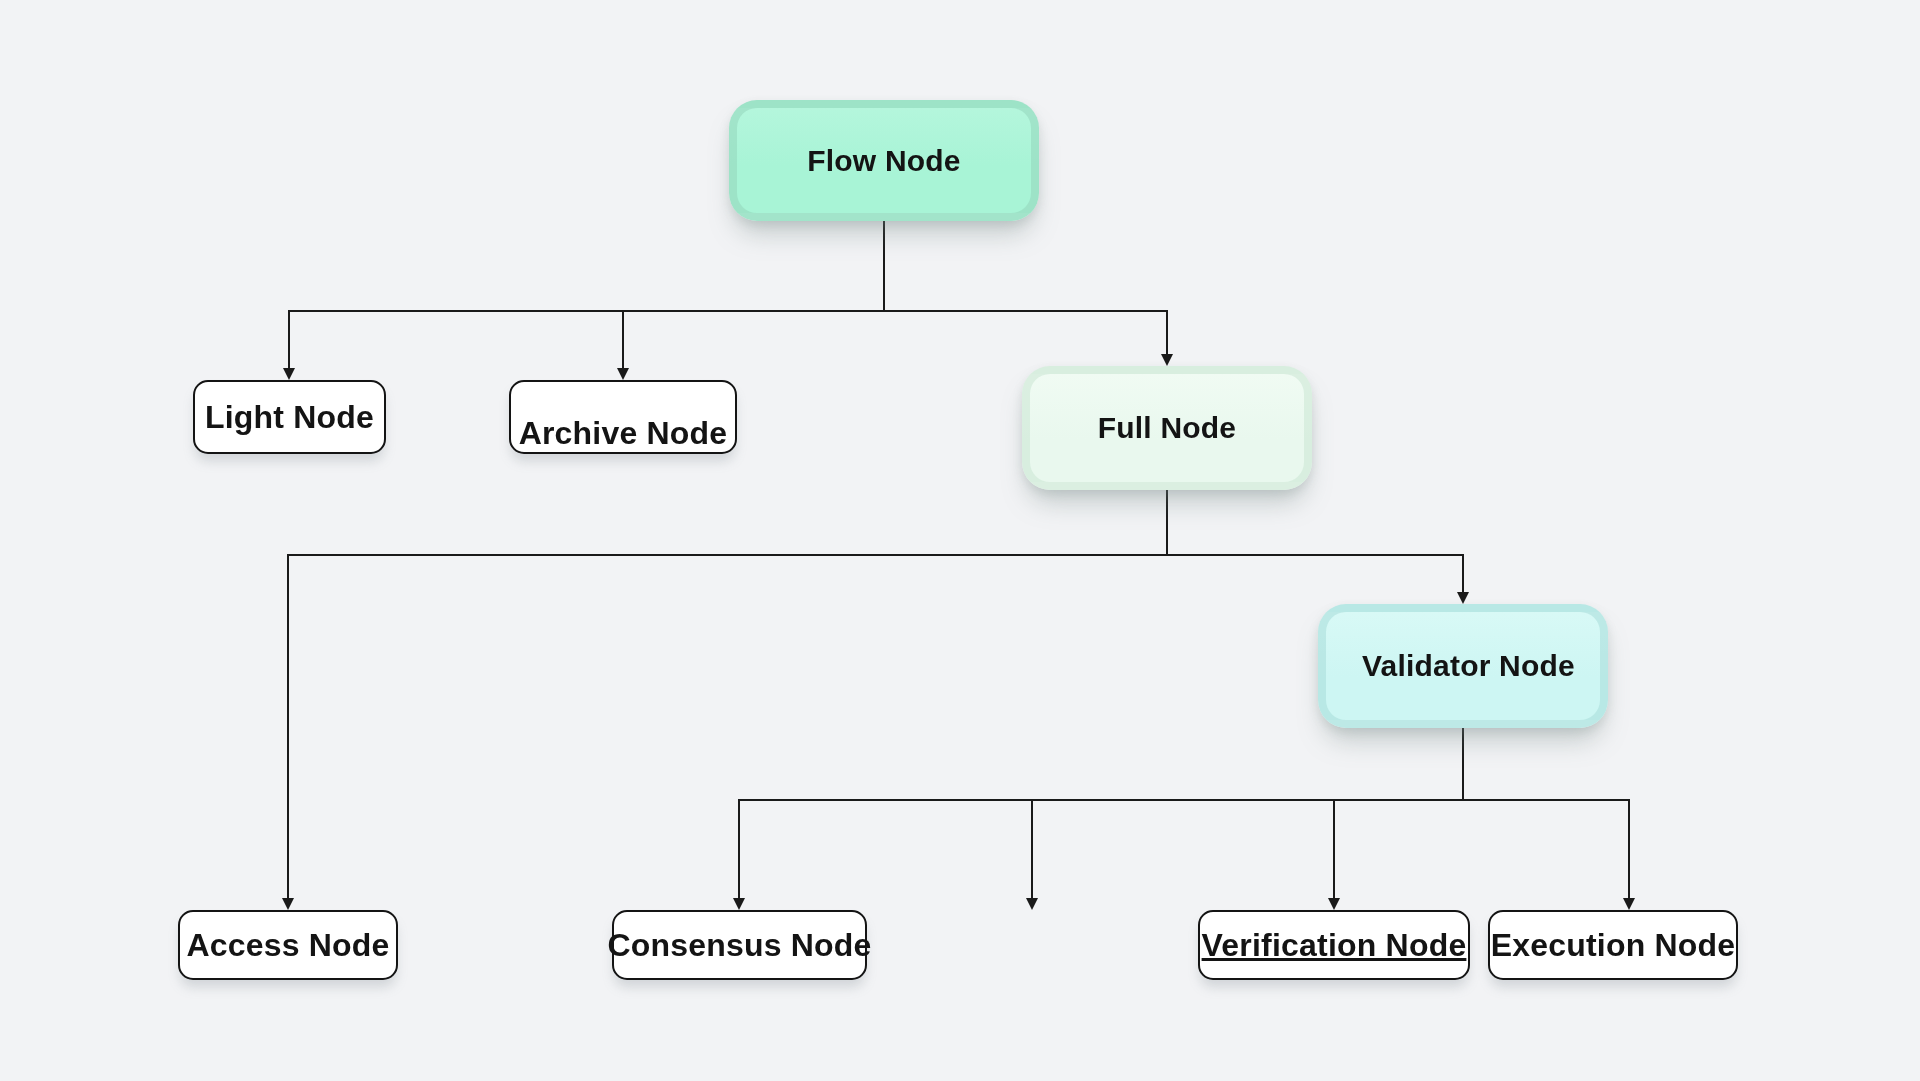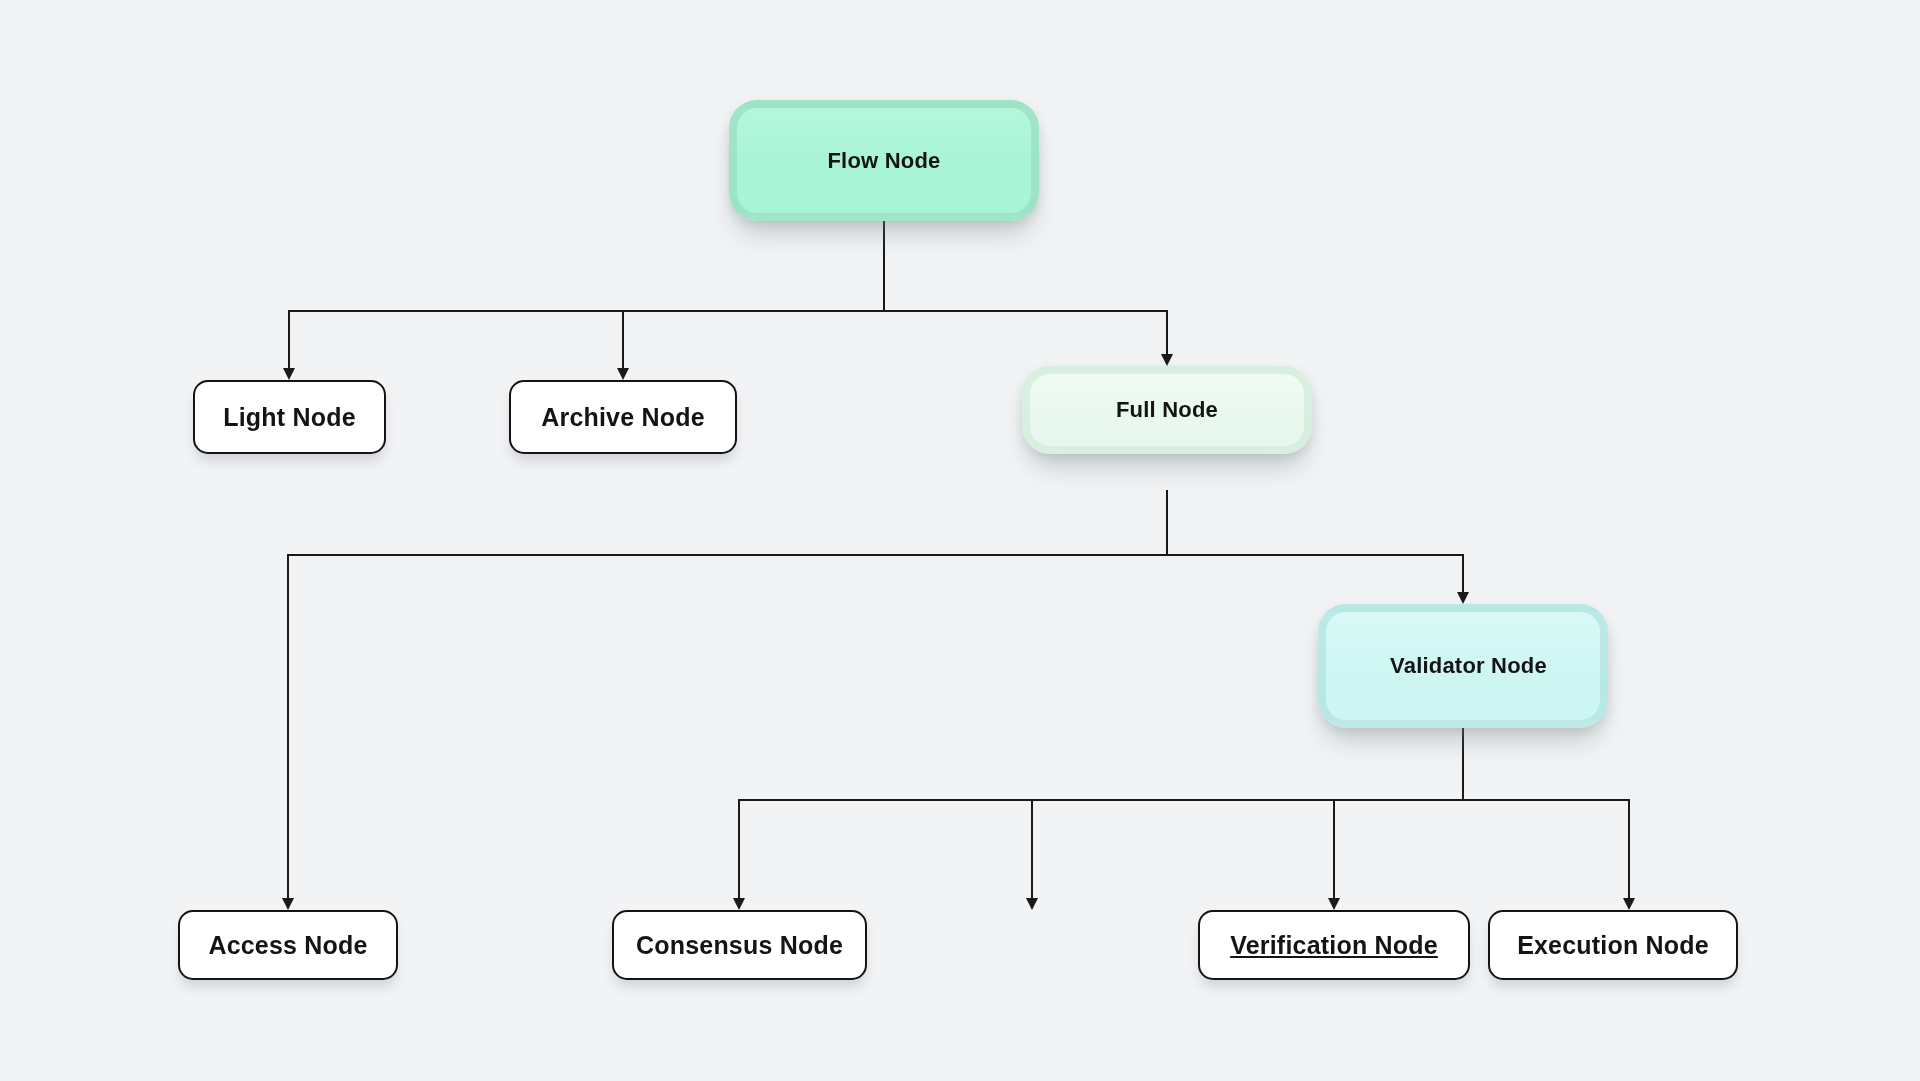--- a/index.html
+++ b/index.html
@@ -27,49 +27,49 @@
 
   
   .node{
     position:absolute;
     display:flex;align-items:center;justify-content:center;
     text-align:center;
     color:var(--text);
     white-space:nowrap;
   }
   .node.major{
-    font-size:22px;font-weight:700;letter-spacing:0.2px;
+    font-size:30px;font-weight:700;letter-spacing:0.2px;
     border-radius:28px;
     box-shadow:0 18px 26px -6px rgba(110,130,125,0.35), 0 4px 10px rgba(120,140,135,0.18);
   }
   .node.minor{
-    font-size:25px;font-weight:700;letter-spacing:0.2px;
+    font-size:32px;font-weight:700;letter-spacing:0.2px;
     background:var(--node-default-bg);
     border:2.5px solid var(--node-border);
     border-radius:15px;
     box-shadow:0 9px 12px -2px rgba(125,135,145,0.28);
   }
   .node-flow{
     left:729px;top:100px;width:310px;height:121px;
     background:linear-gradient(180deg,#b4f6dc 0%,var(--node-flow-bg) 55%);
     border:8px solid var(--node-flow-border);
   }
   .node-full{
-    left:1022px;top:366px;width:290px;height:88px;
+    left:1022px;top:366px;width:290px;height:124px;
     background:linear-gradient(180deg,#f0fbf3 0%,var(--node-full-bg) 60%);
     border:8px solid var(--node-full-border);
   }
   .node-validator{
     left:1318px;top:604px;width:290px;height:124px;
     background:linear-gradient(180deg,#d8f9f6 0%,var(--node-validator-bg) 60%);
     border:8px solid var(--node-validator-border);
     padding-left:11px;
   }
   .node-light{left:193px;top:380px;width:193px;height:74px;}
-  .node-archive{left:509px;top:380px;width:228px;height:74px;}
+  .node-archive{left:509px;top:380px;width:228px;height:74px;align-items:flex-end;}
   .node-access{left:178px;top:910px;width:220px;height:70px;}
   .node-collection{left:612px;top:910px;width:255px;height:70px;}
   .node-consensus{left:900px;top:910px;width:264px;height:70px;}
   .node-verification{left:1198px;top:910px;width:272px;height:70px;text-decoration:underline;}
   .node-execution{left:1472px;top:910px;width:250px;height:70px;margin-left:16px;}
 
   
   .h-line{position:absolute;height:2px;background:var(--connector);}
   .v-line{position:absolute;width:2px;background:var(--connector);}
   .arrow-down{

